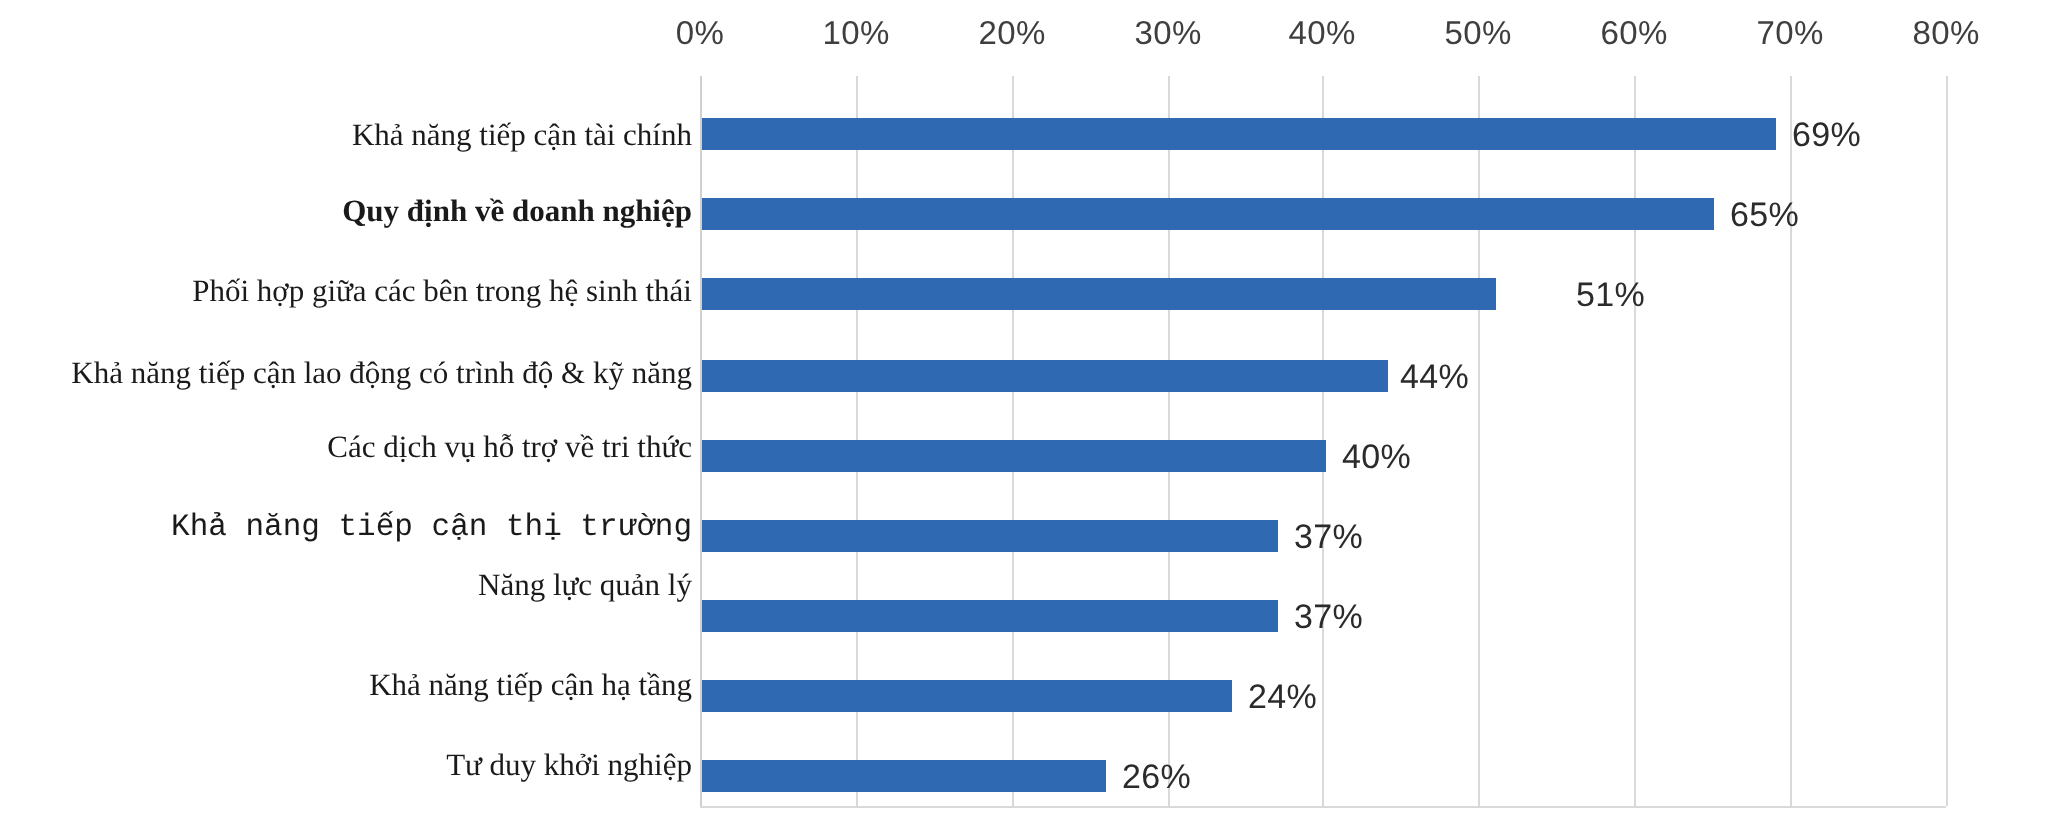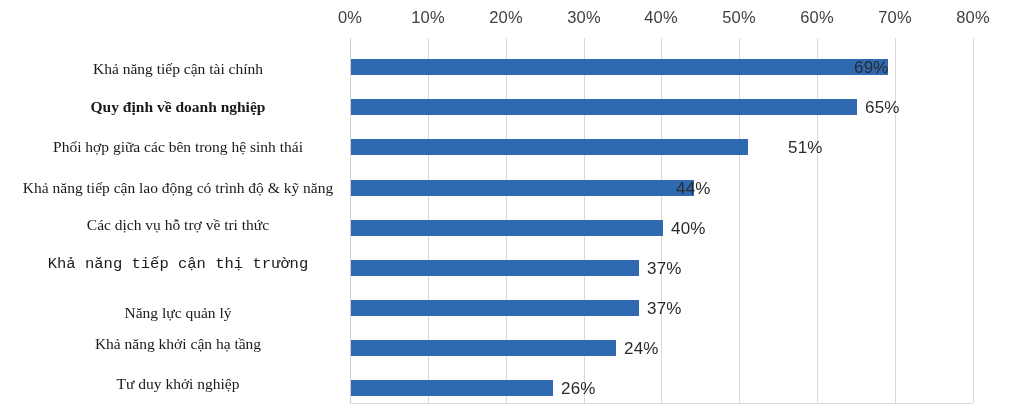--- a/index.html
+++ b/index.html
@@ -51,21 +51,21 @@
     width: 623px;
     height: 1px;
     background: #d9d9d9;
   }
 
   
   .cat-label {
     position: absolute;
     right: 678px;           
     width: 336px;
-    text-align: center;
+    text-align: right;
     font-family: "Liberation Serif", serif;
     font-size: 15.5px;
     line-height: 19px;
     color: #1a1a1a;
     transform: translateY(-50%);
   }
 
   
   .bar {
     position: absolute;
@@ -116,42 +116,42 @@
     <div class="bottom-rule"></div>
   </div>
 
   <div>
     <div class="cat-label" style="top:68px;">Khả năng tiếp cận tài chính</div>
     <div class="cat-label" style="top:106px;font-weight:bold;">Quy định về doanh nghiệp</div>
     <div class="cat-label" style="top:146px;">Phối hợp giữa các bên trong hệ sinh thái</div>
     <div class="cat-label" style="top:187px;">Khả năng tiếp cận lao động có trình độ &amp; kỹ năng</div>
     <div class="cat-label" style="top:224px;">Các dịch vụ hỗ trợ về tri thức</div>
     <div class="cat-label" style="top:264px;font-family:Liberation Mono, monospace;">Khả năng tiếp cận thị trường</div>
-    <div class="cat-label" style="top:312px;">Năng lực quản lý</div>
-    <div class="cat-label" style="top:343px;">Khả năng khởi cận hạ tầng</div>
+    <div class="cat-label" style="top:293px;">Năng lực quản lý</div>
+    <div class="cat-label" style="top:343px;">Khả năng tiếp cận hạ tầng</div>
     <div class="cat-label" style="top:383px;">Tư duy khởi nghiệp</div>
   </div>
 
   <div>
     <div class="bar" style="top: 67px; width: 537px;"></div>
     <div class="bar" style="top: 107px; width: 506px;"></div>
     <div class="bar" style="top: 147px; width: 397px;"></div>
     <div class="bar" style="top:188px;width:343px;"></div>
     <div class="bar" style="top:228px;width:312px;"></div>
     <div class="bar" style="top: 268px; width: 288px;"></div>
     <div class="bar" style="top: 308px; width: 288px;"></div>
     <div class="bar" style="top:348px;width:265px;"></div>
     <div class="bar" style="top: 388px; width: 202px;"></div>
   </div>
 
   <div>
-    <div class="value-label" style="left: 854px; top: 68px;">69%</div>
+    <div class="value-label" style="left: 896px; top: 68px;">69%</div>
     <div class="value-label" style="left: 865px; top: 108px;">65%</div>
     <div class="value-label" style="left: 788px; top: 148px;">51%</div>
-    <div class="value-label" style="left:676px;top:189px;">44%</div>
+    <div class="value-label" style="left:700px;top:189px;">44%</div>
     <div class="value-label" style="left:671px;top:229px;">40%</div>
     <div class="value-label" style="left: 647px; top: 269px;">37%</div>
     <div class="value-label" style="left: 647px; top: 309px;">37%</div>
     <div class="value-label" style="left:624px;top:349px;">24%</div>
     <div class="value-label" style="left: 561px; top: 389px;">26%</div>
   </div>
 
 </div>
 
 </body></html>

